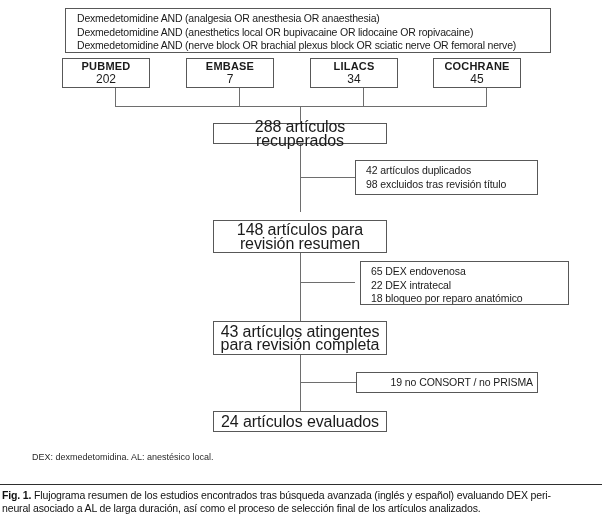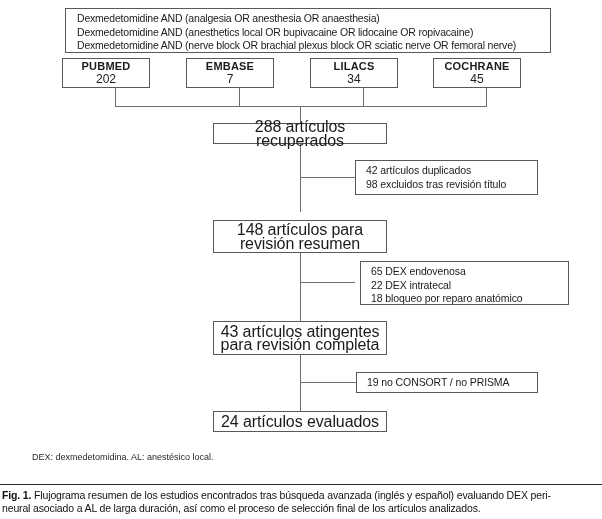--- a/index.html
+++ b/index.html
@@ -25,21 +25,21 @@
   
   .db{top:58px;width:88px;height:30px;text-align:center;padding-top:1px;}
   .db .db-name{font-size:11px;font-weight:700;line-height:13px;letter-spacing:0.2px;}
   .db .db-count{font-size:12px;line-height:13px;}
   
   .center{left:213px;width:174px;display:flex;align-items:center;justify-content:center;text-align:center;}
   .center .ctext{font-size:16px;line-height:13.5px;letter-spacing:-0.1px;padding:0 6px;}
   
   .side{padding:3px 4px 0 10px;}
   .side .xline{font-size:10.5px;line-height:13.5px;letter-spacing:-0.1px;white-space:nowrap;}
-  .side.single{display:flex;align-items:center;padding-top:0;}
+  .side.single{display:flex;align-items:center;padding-top:0;justify-content:flex-end;}
   
   .vl,.hl{position:absolute;background:var(--line);}
   .vl{width:1px;}
   .hl{height:1px;}
   
   .footnote{position:absolute;left:32px;top:452px;font-size:9px;letter-spacing:0;color:#2a2a2a;}
   .rule{position:absolute;left:0;top:484px;width:602px;height:1px;background:var(--rule);}
   .caption{position:absolute;left:2px;top:489px;width:598px;font-size:10.5px;line-height:13px;letter-spacing:-0.15px;color:#111;}
   .caption .cap-label{font-weight:700;}
 </style>

